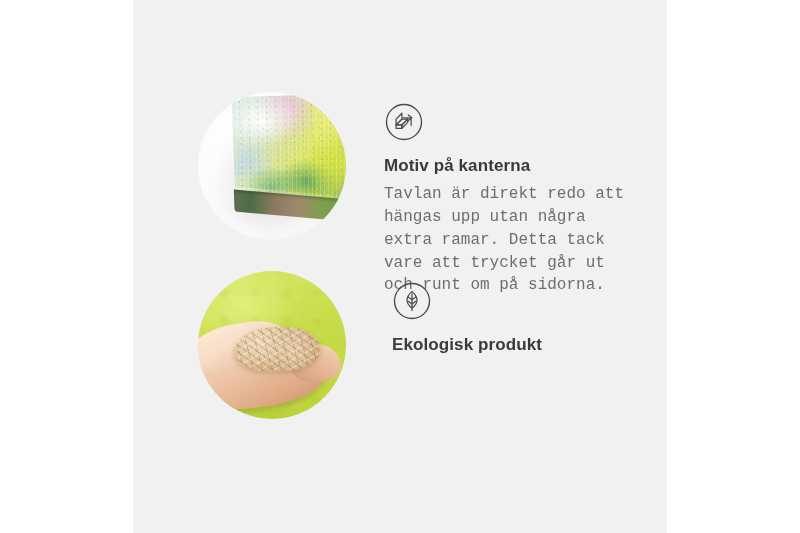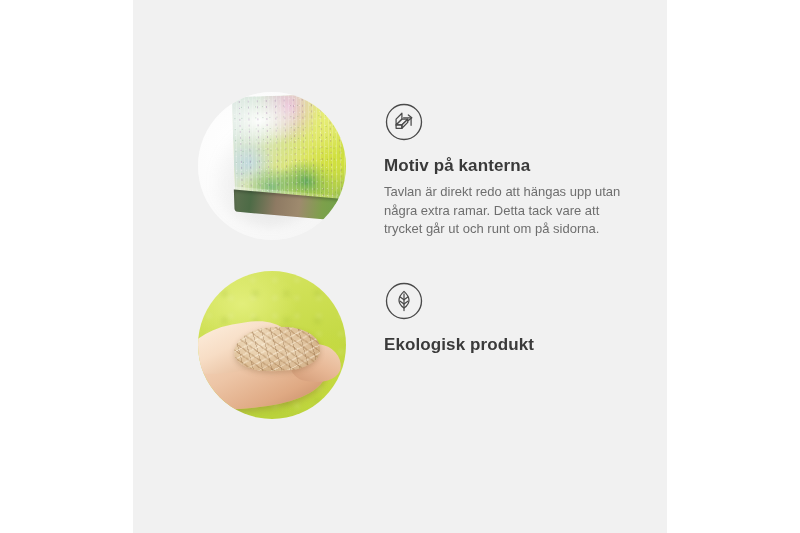--- a/index.html
+++ b/index.html
@@ -33,21 +33,21 @@
   }
 
   
   .feature {
     position: absolute;
     display: flex;
     align-items: flex-start;
   }
 
   .feature-1 { left: 198px; top: 92px; }
-  .feature-2 { left: 198px; top: 271px; }
+  .feature-2 { left: 198px; top: 271px; gap: 8px; }
 
   
   .photo-wrap {
     position: relative;
     width: 148px;
     height: 148px;
     flex: 0 0 148px;
   }
 
   .photo {
@@ -249,24 +249,25 @@
     margin-top: 14px;
     font-size: 17px;
     font-weight: 600;
     color: #3a3a3a;
     letter-spacing: .1px;
     line-height: 1.2;
   }
 
   .feature-desc {
     margin-top: 7px;
-    font-size: 13px;
+    font-size: 16px;
     line-height: 1.42;
     color: #6e6e6e;
     max-width: 262px;
+    font-family: Liberation Mono, monospace;
   }
 </style>
 </head>
 <body>
 
 <div id="page">
 
   <div class="panel"></div>
 
   <div class="feature feature-1">

